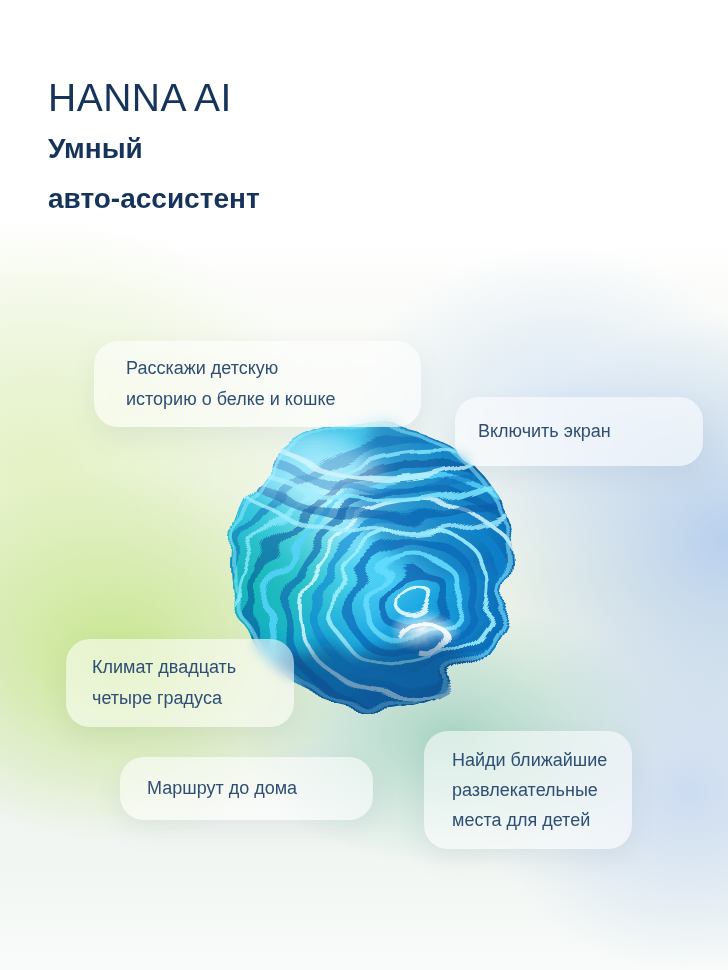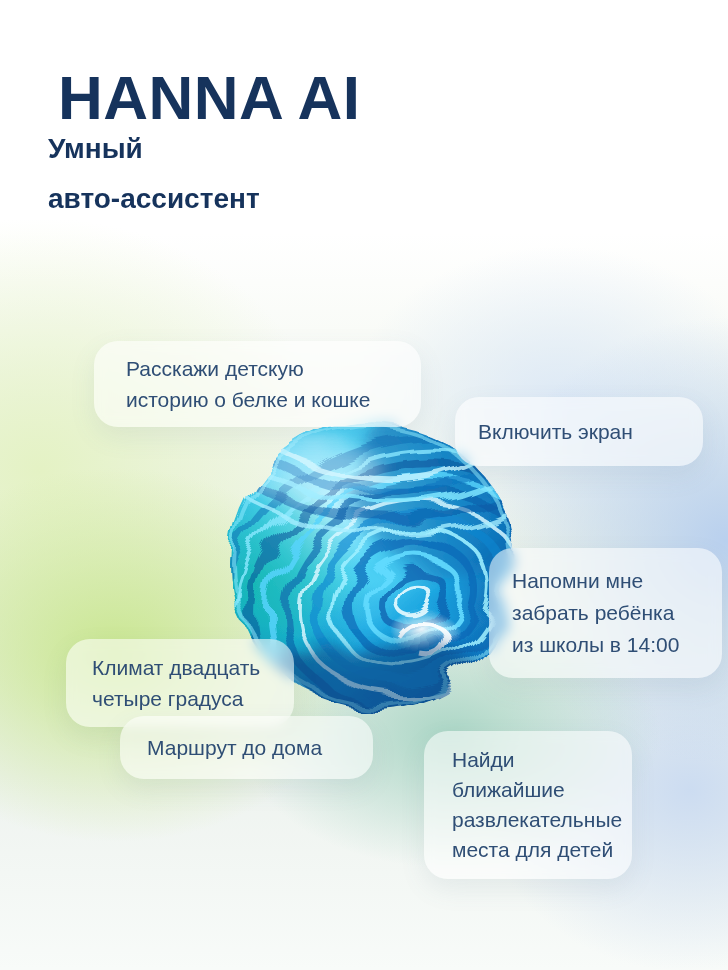--- a/index.html
+++ b/index.html
@@ -22,49 +22,48 @@
       radial-gradient(330px 310px at 726px 540px, #b9d0ee 0%, rgba(185,208,238,0) 72%),
       radial-gradient(300px 260px at 690px 790px, #ccdcf1 0%, rgba(204,220,241,0) 70%),
       radial-gradient(420px 360px at 40px 470px, #e4f2c4 0%, rgba(228,242,196,0) 70%),
       radial-gradient(300px 220px at 560px 400px, #dde9f6 0%, rgba(221,233,246,0) 70%),
       linear-gradient(180deg,#ffffff 0%,#ffffff 24%,#f4f8f1 42%,#ebf2e6 60%,#eef3ef 80%,#f8fbf9 100%);
   }
   .title-block{
     position:absolute;left:48px;top:72px;z-index:3;
   }
   .brand{
-    font-size:62px;font-weight:700;line-height:52px;
+    font-size:39px;font-weight:400;line-height:52px;
     color:var(--title-navy,#16335c);
     letter-spacing:0.5px;
-    margin-left:10px;
   }
   .subtitle{
     font-size:28px;font-weight:700;line-height:50px;
     color:var(--title-navy,#16335c);
   }
   .subtitle span{display:block;}
   .orb{
     position:absolute;left:212px;top:414px;width:320px;height:300px;z-index:1;
   }
   .bubble{
     position:absolute;z-index:2;
     background:var(--bubble-bg,rgba(255,255,255,0.55));
     border-radius:24px;
     color:var(--bubble-text,#2f4e75);
-    font-size:21px;line-height:31px;font-weight:400;
+    font-size:18px;line-height:31px;font-weight:400;
     box-shadow:0 10px 26px rgba(90,115,140,0.10);
     backdrop-filter:blur(6px);
   }
   .bubble span{display:block;}
   .b1{left:94px;top:341px;width:327px;padding:12px 20px 12px 32px;}
   .b2{left:455px;top:397px;width:248px;padding:19px 10px 19px 23px;}
   .b3{left:33px;top:492px;width:232px;padding:14px 10px 14px 20px;}
   .b4{left:489px;top:548px;width:233px;padding:17px 8px 17px 23px;line-height:32px;}
   .b5{left:66px;top:639px;width:228px;padding:13px 8px 13px 26px;}
-  .b6{left:120px;top:716px;width:253px;padding:16px 8px 16px 27px;}
+  .b6{left:120px;top:757px;width:253px;padding:16px 8px 16px 27px;}
   .b7{left:424px;top:731px;width:208px;padding:14px 8px 14px 28px;line-height:30px;}
 </style>
 </head>
 <body>
 
 <div class="poster">
 
   <header class="title-block">
     <h1 class="brand">HANNA AI</h1>
     <h2 class="subtitle">
@@ -142,25 +141,20 @@
   <div class="bubble b1">
     <span>Расскажи детскую</span>
     <span>историю о белке и кошке</span>
   </div>
 
   <div class="bubble b2">
     <span>Включить экран</span>
   </div>
 
 
-  <div class="bubble b4">
-    <span>Напомни мне</span>
-    <span>забрать ребёнка</span>
-    <span>из школы в 14:00</span>
-  </div>
 
   <div class="bubble b5">
     <span>Климат двадцать</span>
     <span>четыре градуса</span>
   </div>
 
   <div class="bubble b6">
     <span>Маршрут до дома</span>
   </div>
 

